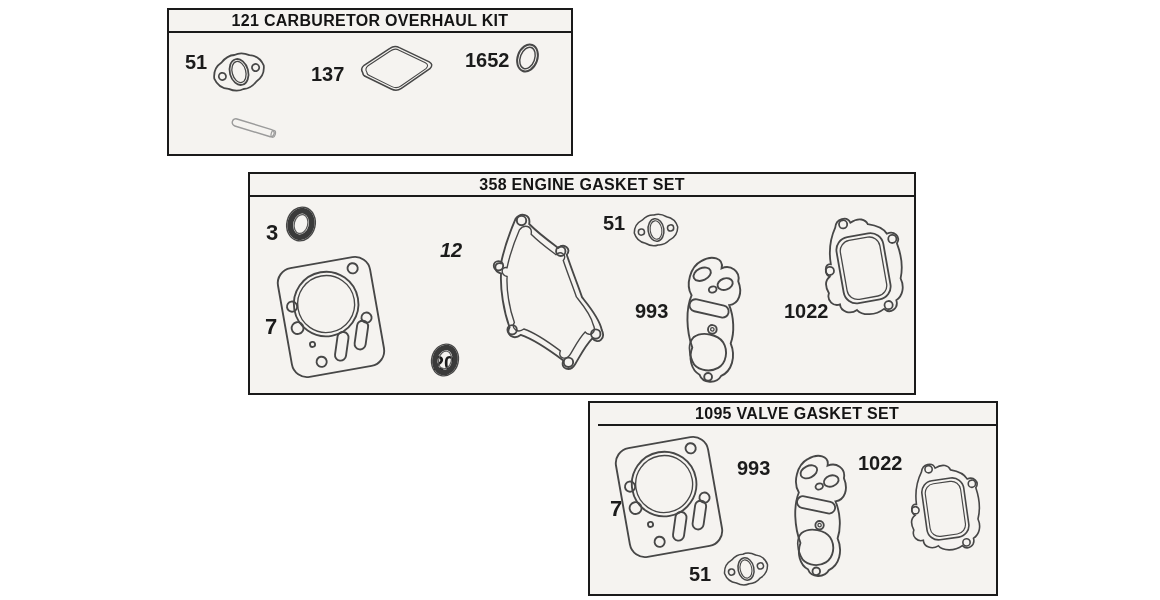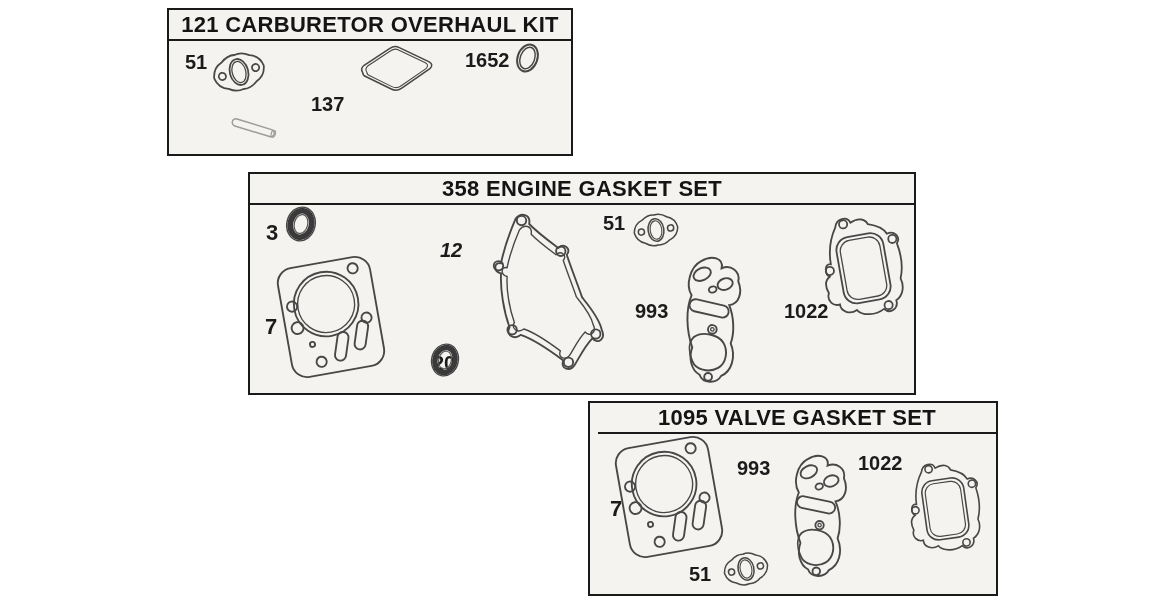--- a/index.html
+++ b/index.html
@@ -11,21 +11,21 @@
   .panel{
     position:absolute;
     background:#f5f3f0;
     border:2px solid #1a1a1a;
     box-sizing:border-box;
   }
   .hdr{
     border-bottom:2px solid #1a1a1a;
     text-align:center;
     font-weight:bold;
-    font-size:22px;
+    font-size:16px;
     letter-spacing:.3px;
     color:#141414;
     padding:2px 0 1px 0;
     white-space:nowrap;
   }
   .ref{
     position:absolute;
     font-weight:bold;
     color:#1b1b1b;
     font-size:20px;
@@ -138,21 +138,21 @@
 
   <span class="ref" style="left:16px;top:42px;">51</span>
   <svg class="part" style="left:42px;top:40px;width:56px;height:44px;transform:rotate(-15deg);" viewBox="0 0 70 52">
       <use href="#sym-flange"></use>
     </svg>
 
   <svg class="part" style="left:56px;top:100px;width:58px;height:36px;" viewBox="0 0 72 42">
       <use href="#sym-pin"></use>
     </svg>
 
-  <span class="ref" style="left:142px;top:54px;margin-top:30px;">137</span>
+  <span class="ref" style="left:142px;top:54px;">137</span>
   <svg class="part" style="left:189px;top:33px;width:78px;height:52px;" viewBox="0 0 115 75">
       <use href="#sym-bowl"></use>
     </svg>
 
   <span class="ref" style="left:296px;top:40px;">1652</span>
   <svg class="part" style="left:345px;top:31px;width:27px;height:34px;" viewBox="0 0 30 38">
       <use href="#sym-oring"></use>
     </svg>
 </div>
 

